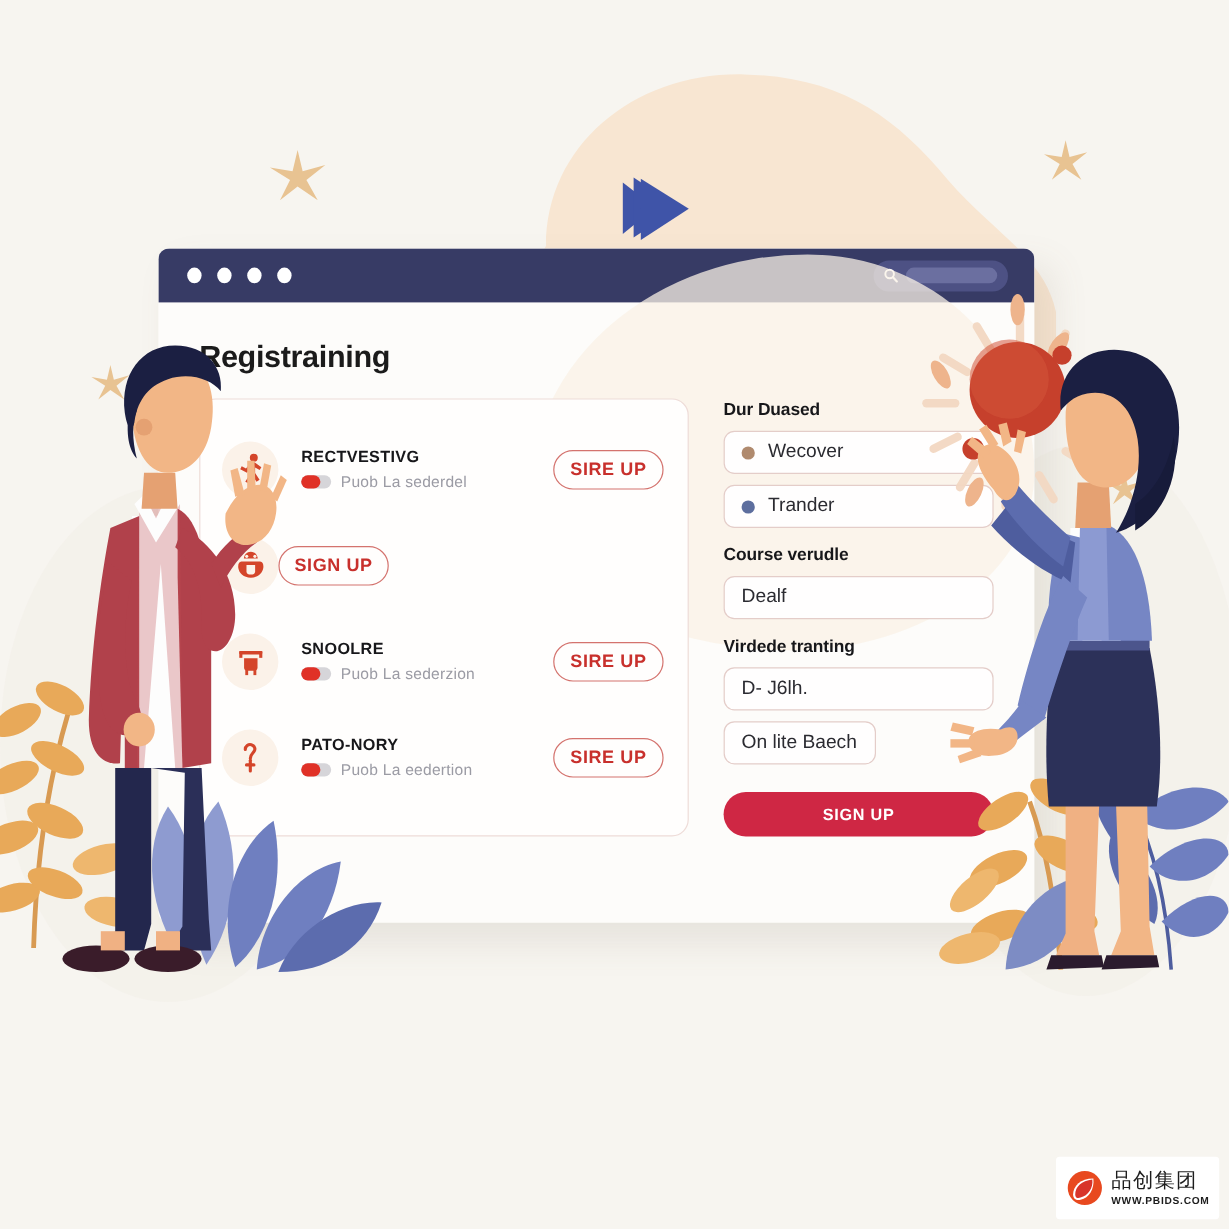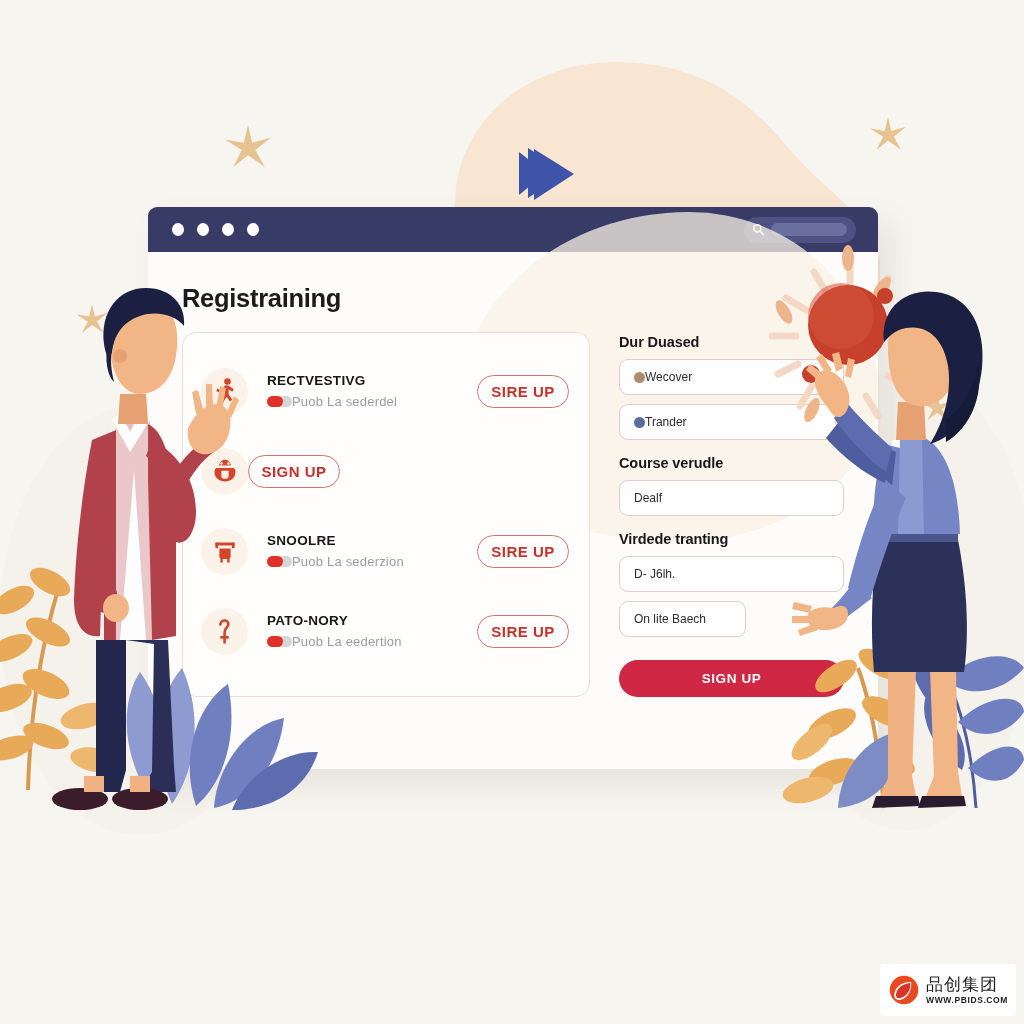--- a/index.html
+++ b/index.html
@@ -26,21 +26,21 @@
     overflow: hidden;
   }
 
   
   .bg-layer { position: absolute; inset: 0; pointer-events: none; }
   .bg-layer.front { z-index: 30; }
 
   
   #window {
     position: absolute;
-    left: 148px;
+    left: 132px;
     top: 207px;
     width: 730px;
     height: 562px;
     background: #fdfcfa;
     border-radius: 9px;
     box-shadow: 14px 16px 30px rgba(120,105,95,0.13);
     z-index: 20;
     overflow: hidden;
   }
 
@@ -142,21 +142,21 @@
   .course-name {
     font-size: 13.5px;
     font-weight: 700;
     color: #17171a;
     letter-spacing: .3px;
     margin-bottom: 6px;
   }
   .course-sub {
     display: flex;
     align-items: center;
-    gap: 0;
+    gap: 8px;
     font-size: 13px;
     color: #9b9ba4;
     letter-spacing: .2px;
   }
   .toggle-pill {
     position: relative;
     width: 25px; height: 11px;
     border-radius: 6px;
     background: #d6d5d9;
     flex: none;
@@ -195,22 +195,23 @@
   }
   .form-label.spaced { margin-top: 15px; }
   .form-field {
     height: 36px;
     border: 1.1px solid #e4cdc9;
     border-radius: 9px;
     background: #fffefe;
     display: flex;
     align-items: center;
     padding: 0 14px;
+    gap: 11px;
     margin-bottom: 9px;
-    font-size: 12px;
+    font-size: 16px;
     color: #2b2b31;
   }
   .form-field.short { width: 127px; }
   .field-dot {
     width: 11px; height: 11px;
     border-radius: 50%;
     flex: none;
   }
   #submit-button {
     margin-top: 14px;

